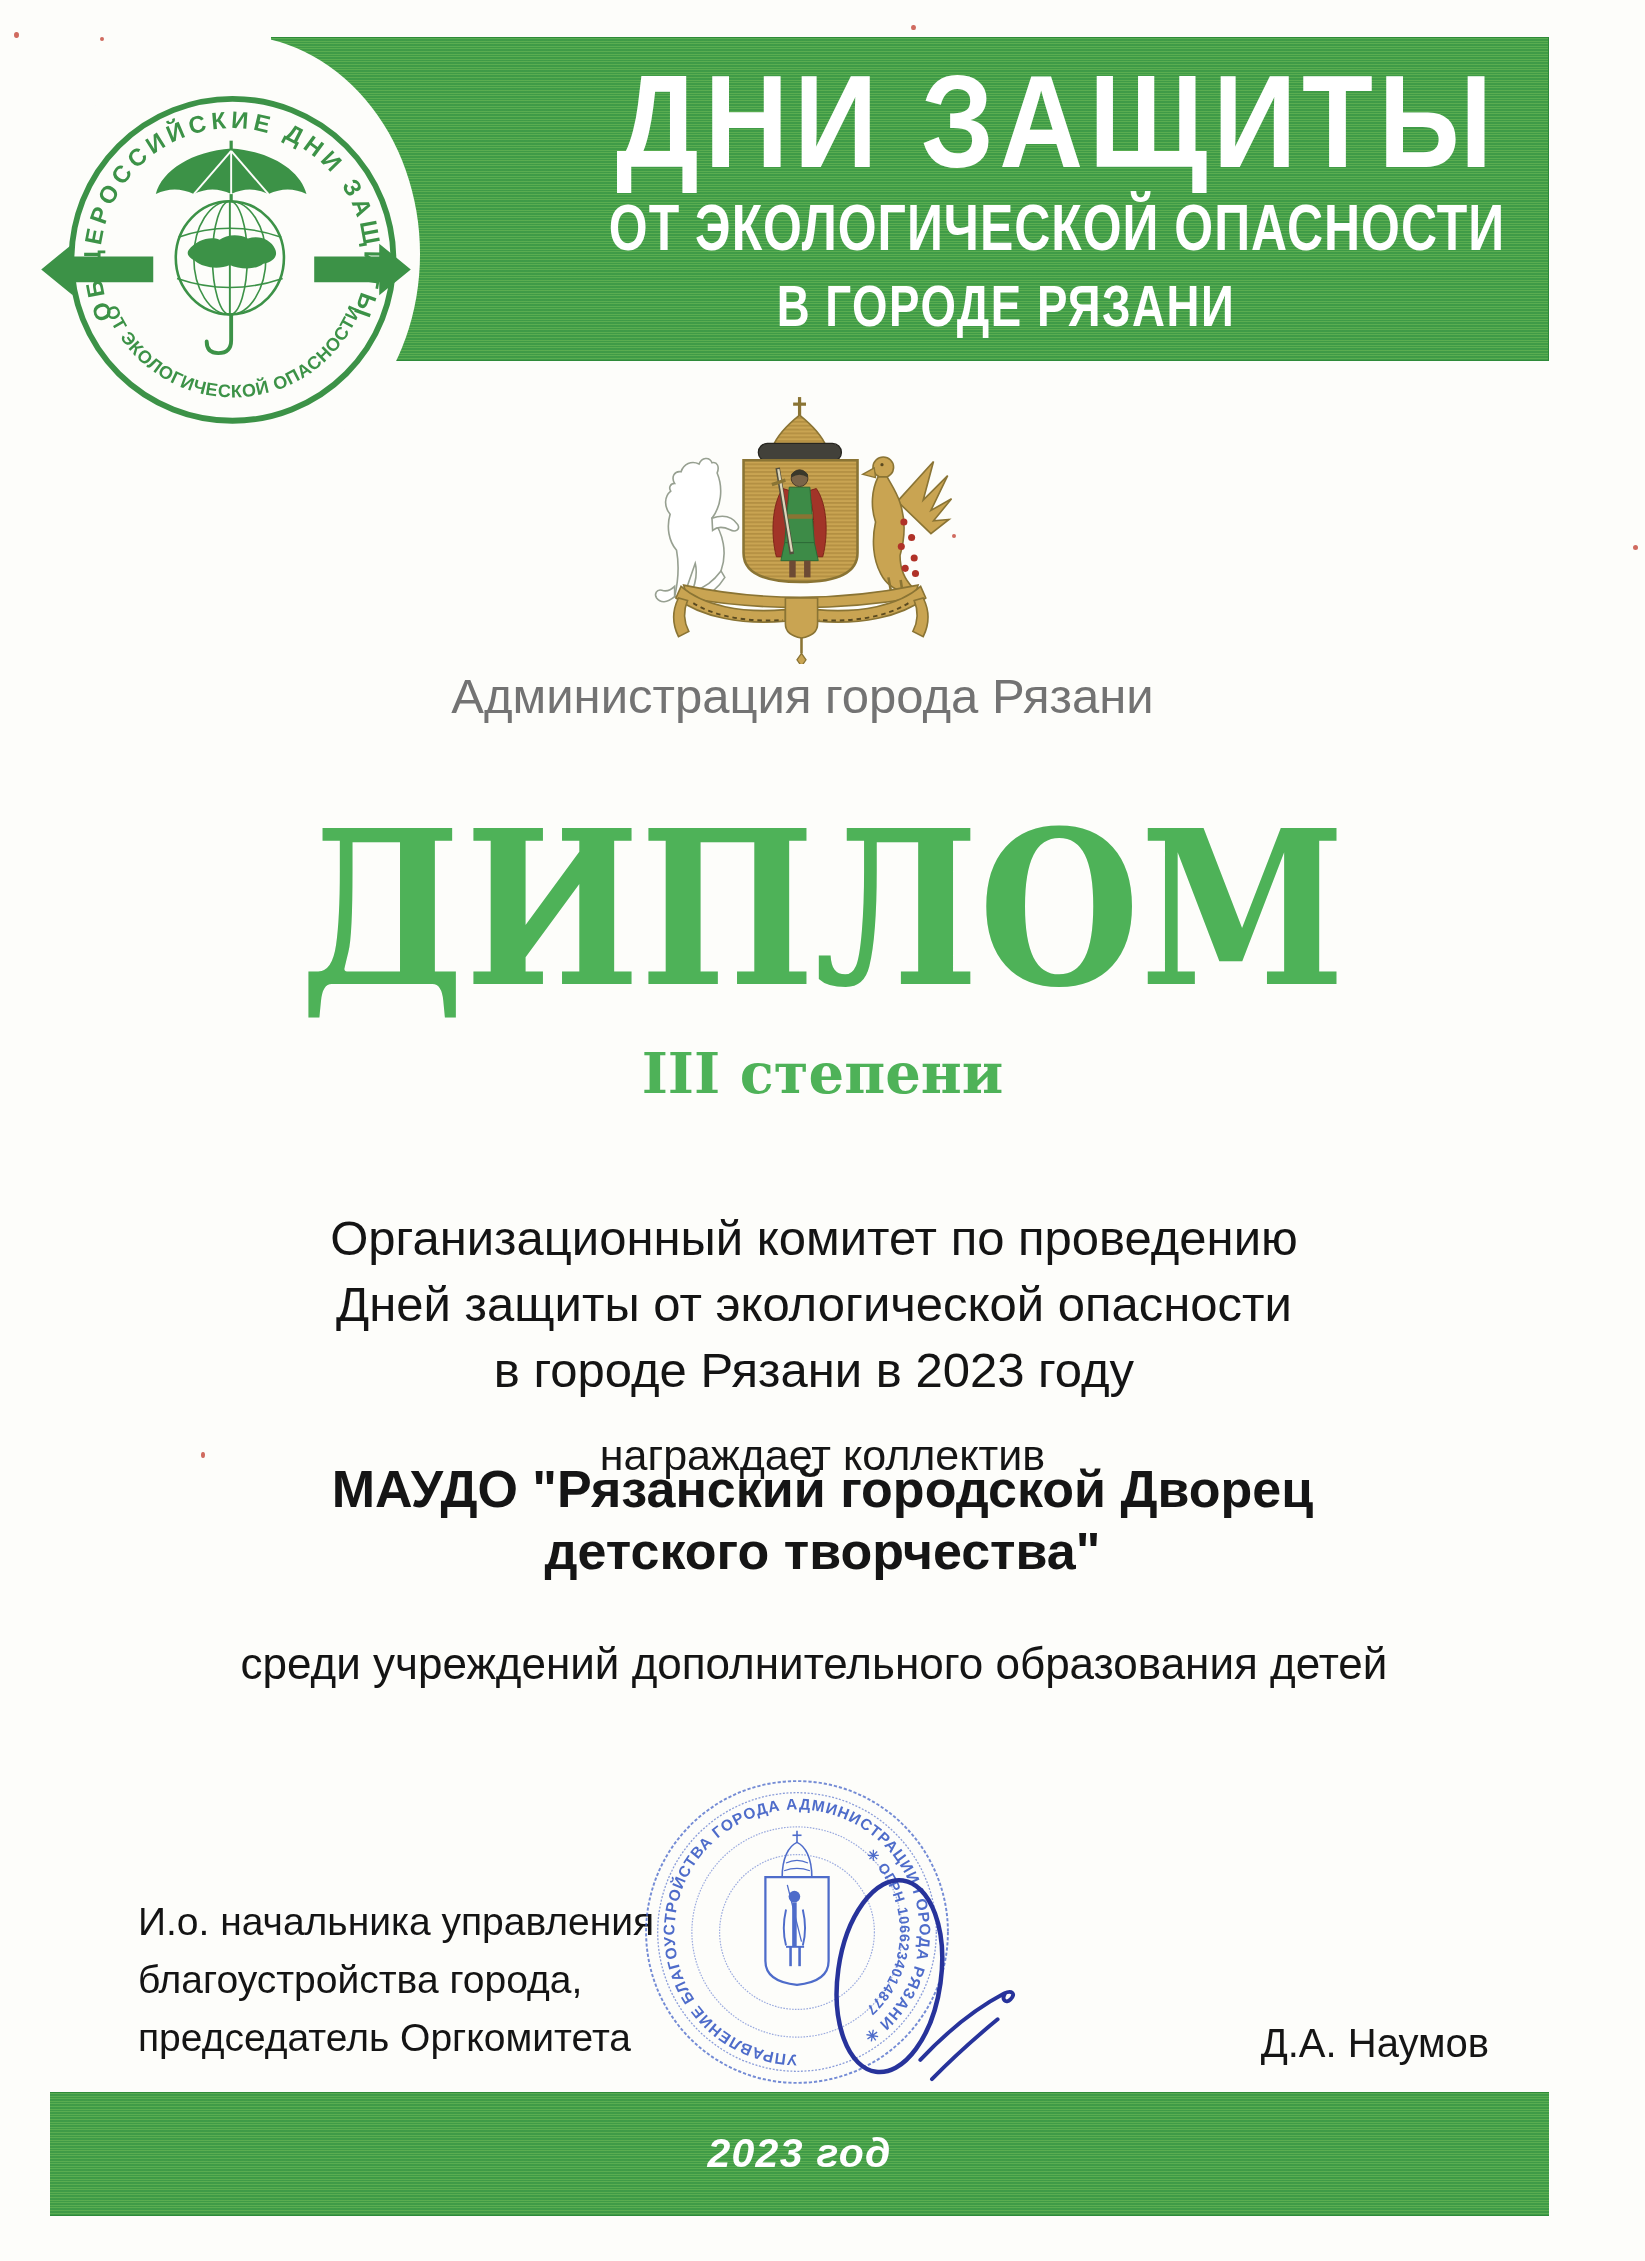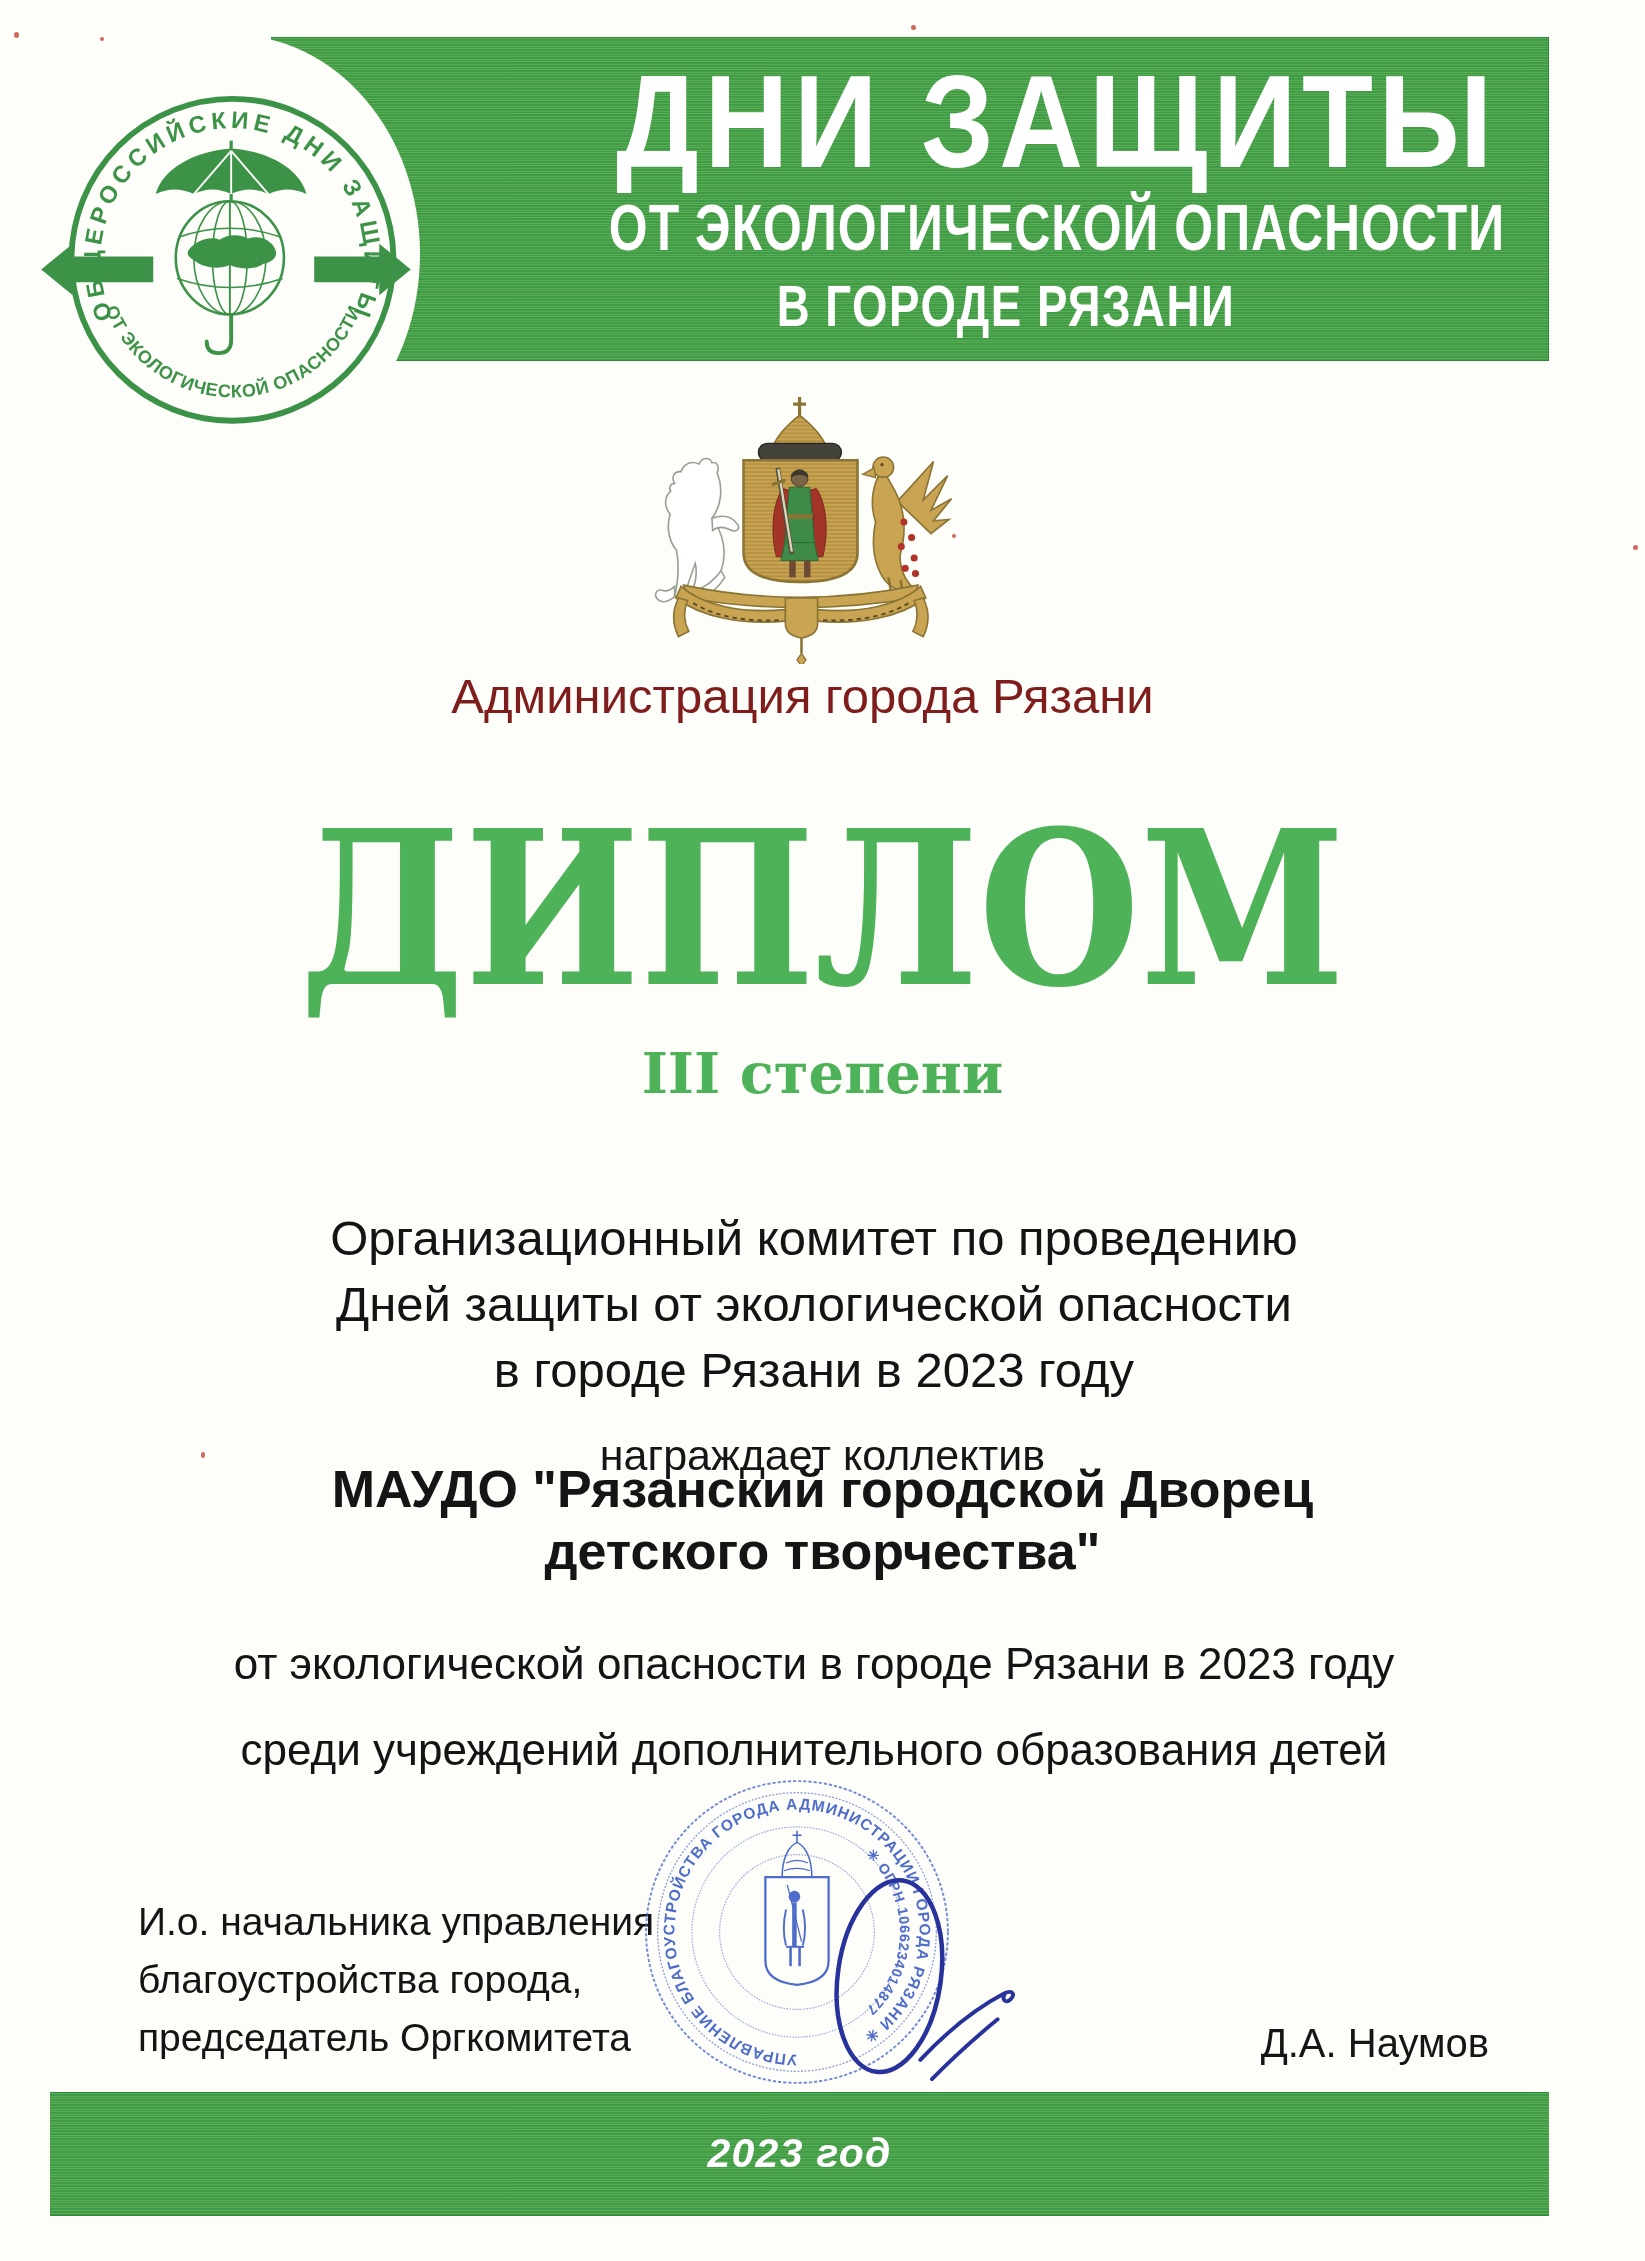--- a/index.html
+++ b/index.html
@@ -12,21 +12,21 @@
       background:repeating-linear-gradient(180deg,rgba(255,255,120,.12) 0 1px,rgba(0,40,10,.06) 1px 2.6px),#43a24b;
       border-top:1.9px solid #2e8a39;border-right:1.9px solid #2e8a39;border-bottom:1.9px solid #2e8a39;
       box-sizing:border-box;}
   .banner-cutout{left:46px;top:35px;width:374px;height:438px;border-radius:50%;background:#fdfdfa;}
   .bline{color:#fff;font-weight:bold;}
   .bline1{left:469px;top:46px;width:1176px;font-size:132px;letter-spacing:6.4px;transform:scaleX(.88);transform-origin:center;}
   .bline2{left:469px;top:191px;width:1176px;font-size:64px;letter-spacing:1.3px;transform:scaleX(.78);transform-origin:center;}
   .bline3{left:418px;top:273px;width:1176px;font-size:57px;letter-spacing:1.9px;transform:scaleX(.80);transform-origin:center;}
   .logo-svg{left:26px;top:84px;}
   .herb-svg{left:645px;top:380px;}
-  .administration{left:0;top:668px;width:1605px;font-size:49px;color:#7f1d1d;}
+  .administration{left:0;top:668px;width:1605px;font-size:49px;color:#737373;}
   .diploma-title{left:0;top:803px;width:1645px;font-family:"DejaVu Serif",serif;font-weight:bold;
       font-size:213px;color:#4eb258;transform:scaleX(.87);transform-origin:center;line-height:1;}
   .degree{left:0;top:1045px;width:1645px;font-family:"DejaVu Serif",serif;font-weight:bold;
       font-size:56px;color:#4eb258;line-height:1;}
   .para{left:0;width:1628px;color:#141414;}
   .para1{top:1205px;font-size:49px;line-height:66px;}
   .award-intro{left:0;top:1434px;width:1645px;font-size:43px;line-height:1;}
   .awardee{left:0;width:1645px;font-weight:bold;font-size:52px;line-height:1;}
   .awardee1{top:1463px;}
   .awardee2{top:1525px;}
@@ -188,21 +188,20 @@
     <div>Организационный комитет по проведению</div>
     <div>Дней защиты от экологической опасности</div>
     <div>в городе Рязани в 2023 году</div>
   </div>
 
   <div class="abs ctr award-intro">награждает коллектив</div>
   <div class="abs ctr awardee awardee1">МАУДО "Рязанский городской Дворец</div>
   <div class="abs ctr awardee awardee2">детского творчества"</div>
 
   <div class="abs ctr para reason">
-    <div>от экологической опасности в городе Рязани в 2023 году</div>
     <div>среди учреждений дополнительного образования детей</div>
   </div>
 
   <div class="abs sig-pos">
     <div>И.о. начальника управления</div>
     <div>благоустройства города,</div>
     <div>председатель Оргкомитета</div>
   </div>
   <div class="abs sig-name">Д.А. Наумов</div>
 

